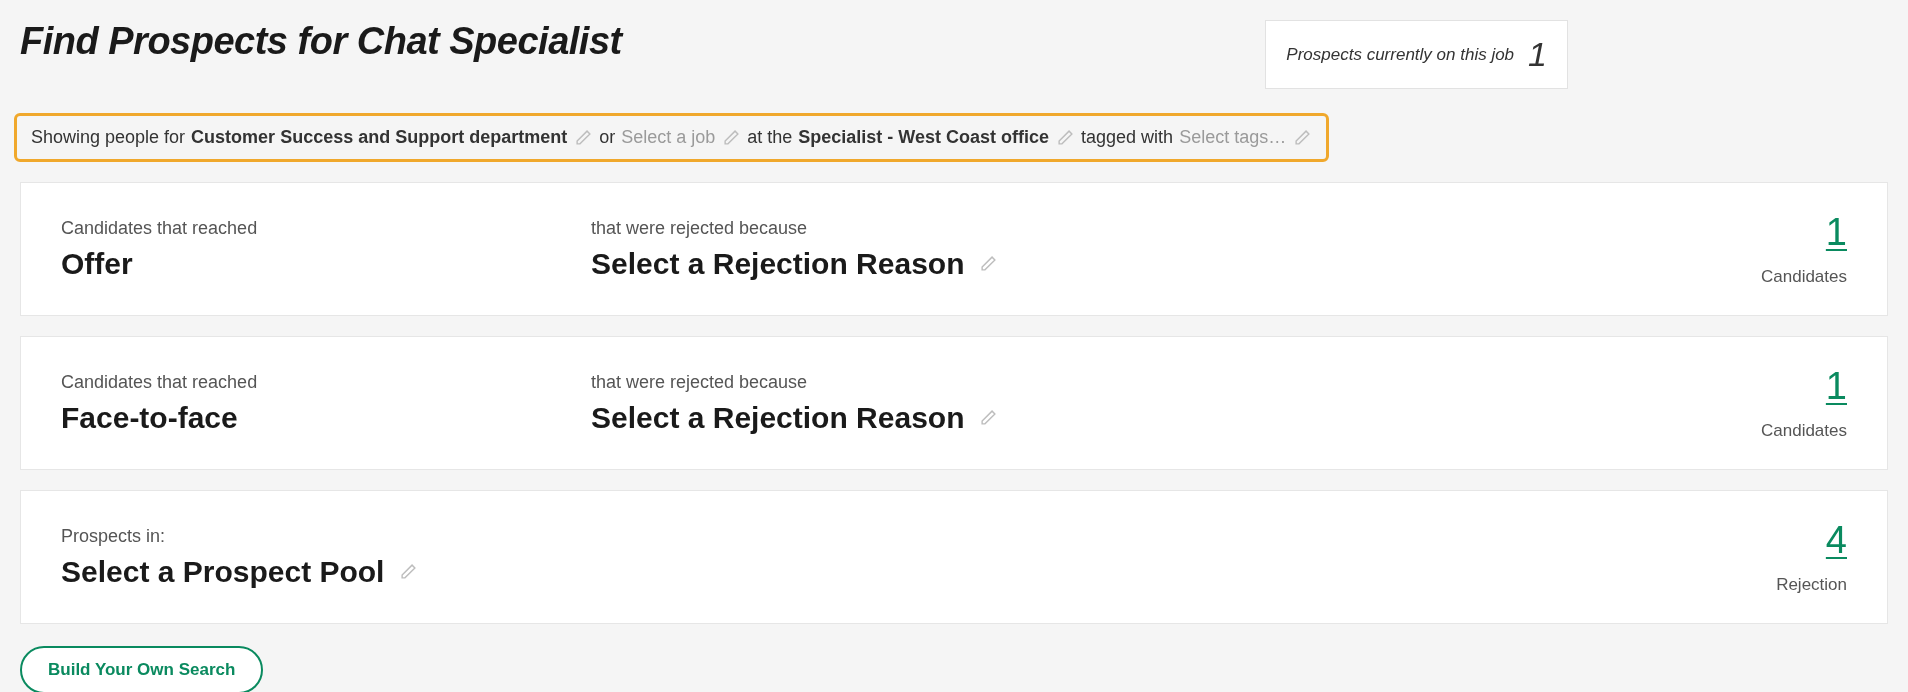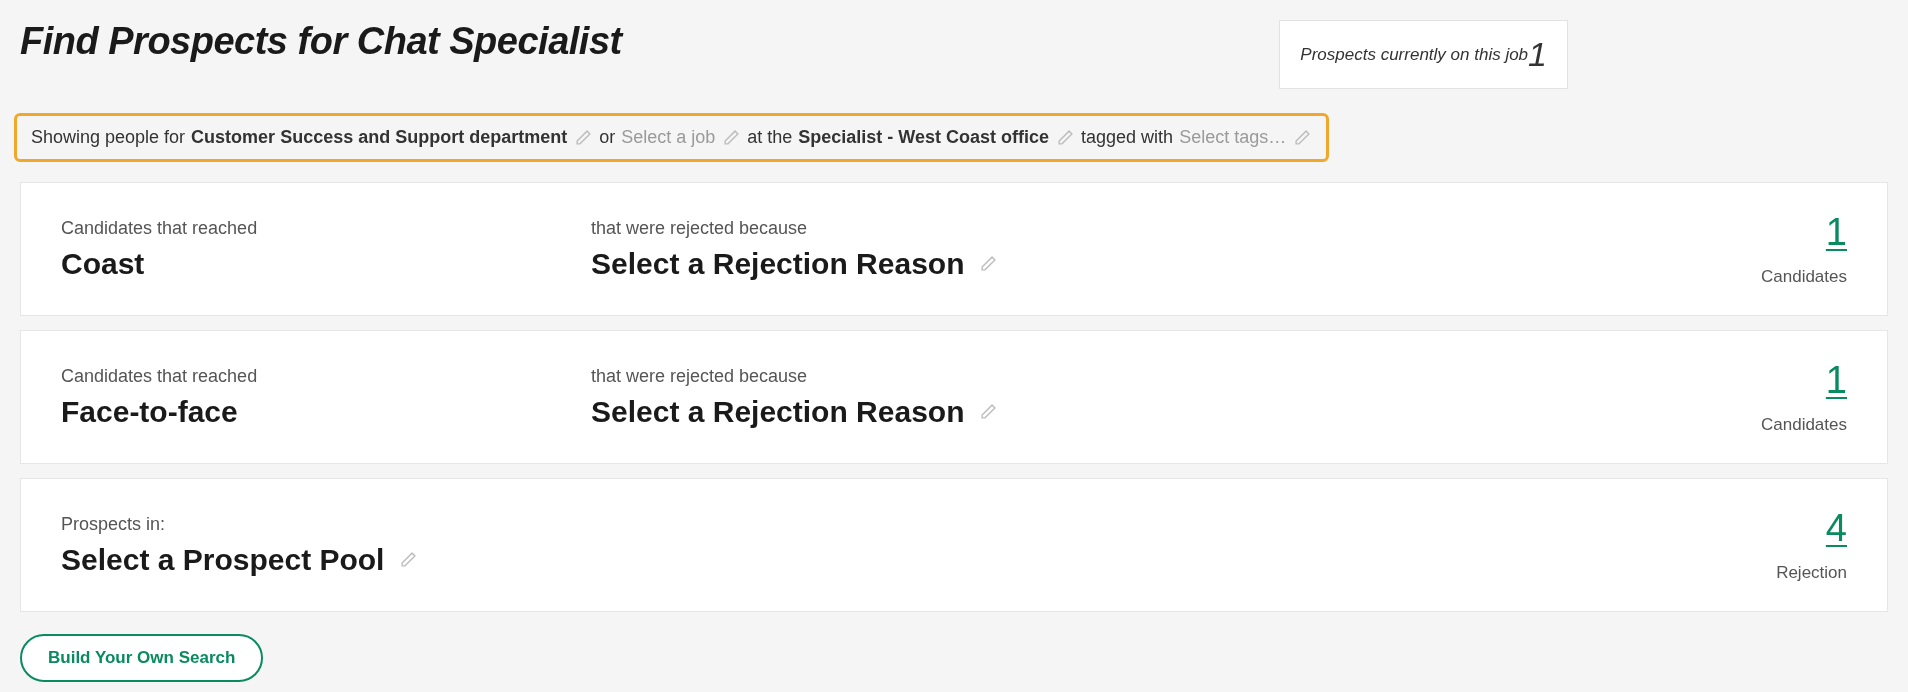--- a/index.html
+++ b/index.html
@@ -21,20 +21,21 @@
   font-size: 38px;
   font-weight: 700;
   letter-spacing: -0.5px;
 }
 .prospects-badge {
   background: #fff;
   border: 1px solid #e2e2e2;
   padding: 14px 20px;
   display: flex;
   align-items: center;
+  gap: 14px;
   font-size: 17px;
   color: #333;
   margin-right: 320px;
 }
 .prospects-badge .count {
   font-size: 34px;
   font-weight: 400;
 }
 .filter-bar {
   margin: 24px 24px 0 14px;
@@ -59,21 +60,21 @@
   width: 20px;
   height: 20px;
   color: #bdbdbd;
   cursor: pointer;
 }
 .pencil svg { width: 17px; height: 17px; }
 .cards {
   padding: 20px 20px 0 20px;
   display: flex;
   flex-direction: column;
-  gap: 14px;
+  gap: 20px;
 }
 .card {
   background: #fff;
   border: 1px solid #e6e6e6;
   padding: 28px 40px;
   display: flex;
   align-items: center;
 }
 .col-left {
   width: 530px;
@@ -168,21 +169,21 @@
       </svg>
   </span>
 </div>
 
 <div class="cards">
 
   <div class="card">
     <div class="col-left">
       <div class="small-label">Candidates that reached</div>
       <div class="big-value">
-        <span>Coast</span>
+        <span>Offer</span>
       </div>
     </div>
     <div class="col-mid">
       <div class="small-label">that were rejected because</div>
       <div class="big-value">
         <span>Select a Rejection Reason</span>
         <span class="pencil">
           <svg viewBox="0 0 24 24" fill="none" stroke="currentColor" stroke-width="2">
               <path d="M17 3l4 4L7 21H3v-4L17 3z"></path>
             </svg>

